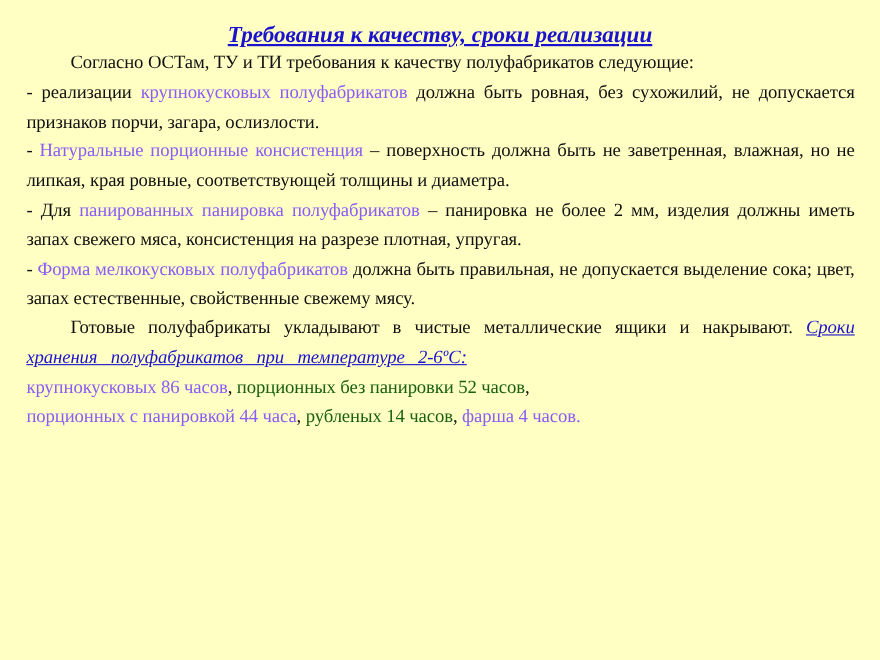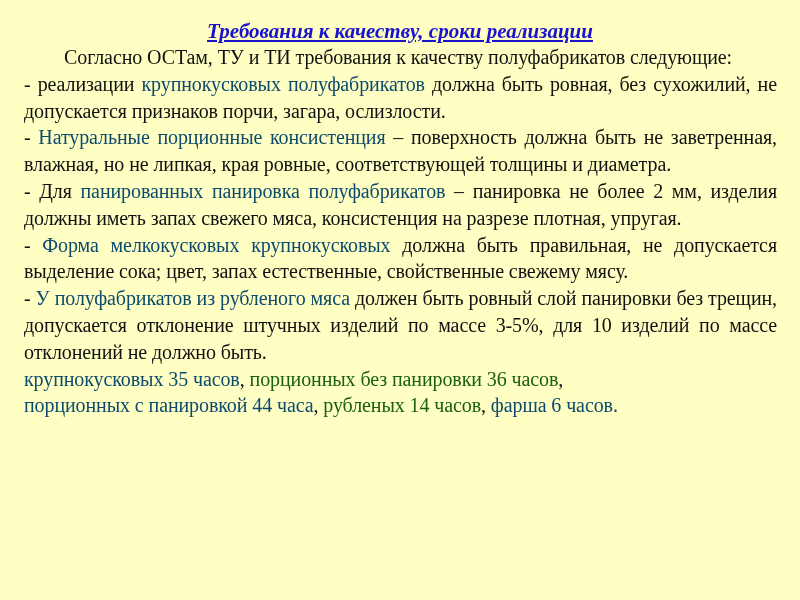--- a/index.html
+++ b/index.html
@@ -11,47 +11,47 @@
   }
   .slide { position:relative; width:788px; height:600px; }
   .title {
     position:absolute; top:18px; left:0; width:800px;
     text-align:center; font-size:21px; font-weight:bold; font-style:italic;
     color:#1a12cc; text-decoration:underline;
     line-height:26px;
   }
   .body {
     position:absolute; top:44px; left:24px; width:753px;
-    font-size:20px; line-height:26.8px; text-align:justify;
+    font-size:17px; line-height:26.8px; text-align:justify;
     letter-spacing:-0.1px;
   }
   .body p { margin:0; }
   .indent { text-indent:40px; }
-  .blue { color:#0c4a6e; }
+  .blue { color:#8b5cf6; }
   .green { color:#1a6010; }
   .link-it { color:#1a12cc; font-style:italic; text-decoration:underline; word-spacing:8px; }
   .last-line { text-align:left; }
 </style>
 </head>
 <body>
 
 <div class="slide">
   <div class="title">Требования к качеству, сроки реализации</div>
 
   <div class="body">
     <p class="indent">Согласно ОСТам, ТУ и ТИ требования к качеству полуфабрикатов следующие:</p>
 
     <p><span>- реализации </span><span class="blue">крупнокусковых полуфабрикатов</span><span> должна быть ровная, без сухожилий, не допускается признаков порчи, загара, ослизлости.</span></p>
 
     <p><span>- </span><span class="blue">Натуральные порционные консистенция</span><span> – поверхность должна быть не заветренная, влажная, но не липкая, края ровные, соответствующей толщины и диаметра.</span></p>
 
     <p><span>- Для </span><span class="blue">панированных панировка полуфабрикатов</span><span> – панировка не более 2 мм, изделия должны иметь запах свежего мяса, консистенция на разрезе плотная, упругая.</span></p>
 
-    <p><span>- </span><span class="blue">Форма мелкокусковых крупнокусковых</span><span> должна быть правильная, не допускается выделение сока; цвет, запах естественные, свойственные свежему мясу.</span></p>
-
-    <p><span>- </span><span class="blue">У полуфабрикатов из рубленого мяса</span><span> должен быть ровный слой панировки без трещин, допускается отклонение штучных изделий по массе 3-5%, для 10 изделий по массе отклонений не должно быть.</span></p>
+    <p><span>- </span><span class="blue">Форма мелкокусковых полуфабрикатов</span><span> должна быть правильная, не допускается выделение сока; цвет, запах естественные, свойственные свежему мясу.</span></p>
 
 
-    <p class="last-line"><span class="blue">крупнокусковых 35 часов</span><span>, </span><span class="green">порционных без панировки 36 часов</span><span>,</span></p>
+    <p class="indent"><span>Готовые полуфабрикаты укладывают в чистые металлические ящики и накрывают. </span><span class="link-it">Сроки хранения полуфабрикатов при температуре 2-6ºС:</span></p>
 
-    <p class="last-line"><span class="blue">порционных с панировкой 44 часа</span><span>, </span><span class="green">рубленых 14 часов</span><span>, </span><span class="blue">фарша 6 часов.</span></p>
+    <p class="last-line"><span class="blue">крупнокусковых 86 часов</span><span>, </span><span class="green">порционных без панировки 52 часов</span><span>,</span></p>
+
+    <p class="last-line"><span class="blue">порционных с панировкой 44 часа</span><span>, </span><span class="green">рубленых 14 часов</span><span>, </span><span class="blue">фарша 4 часов.</span></p>
   </div>
 </div>
 
 </body></html>

